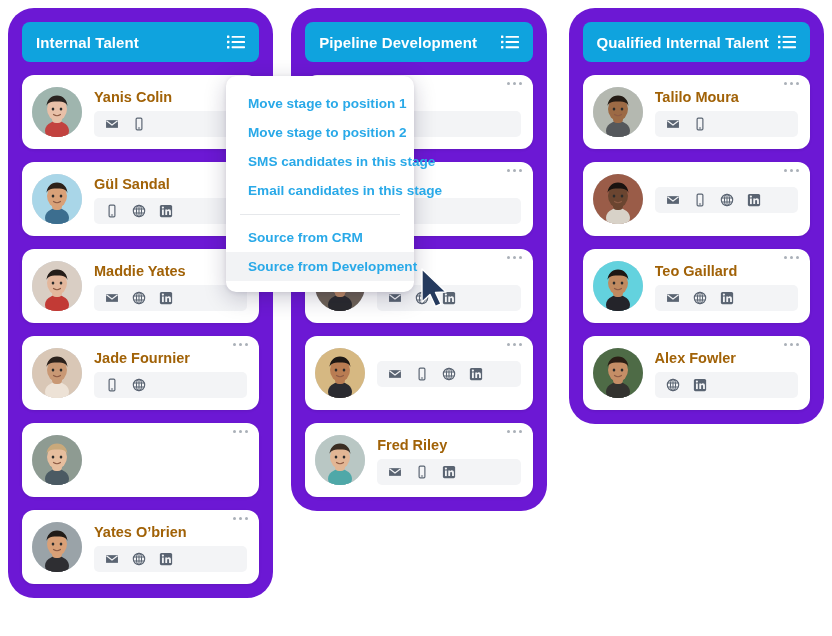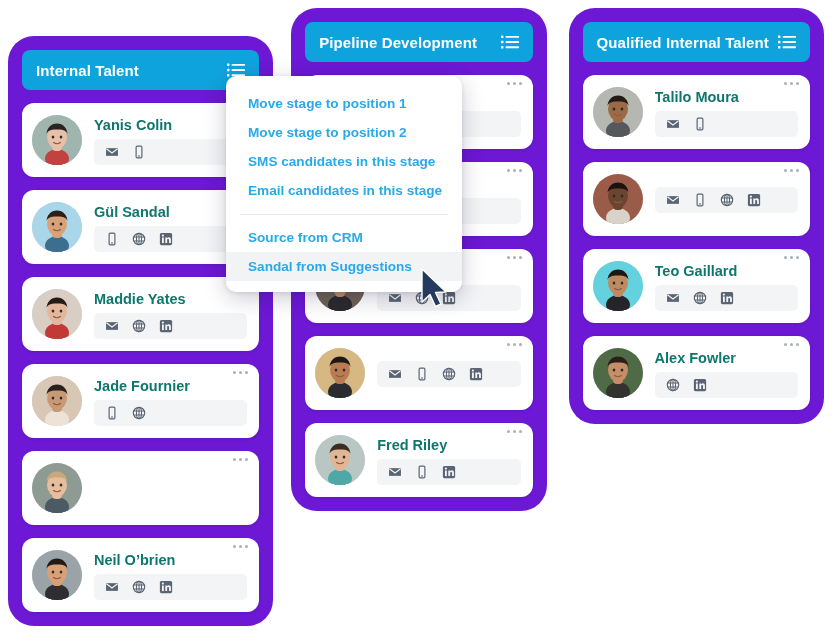--- a/index.html
+++ b/index.html
@@ -27,21 +27,21 @@
   
   .column {
     background: #6C18D4;
     border-radius: 26px;
     padding: 14px 14px 14px 14px;
     display: flex;
     flex-direction: column;
     gap: 13px;
     position: relative;
   }
-  .col-left   { width: 272px; margin-top: 28px; }
+  .col-left   { width: 272px; }
   .col-mid    { width: 262px; margin-left: 8px; }
   .col-right  { width: 262px; margin-left: 12px; }
 
   
   .col-header {
     background: #0FA3DE;
     border-radius: 8px;
     height: 40px;
     display: flex;
     align-items: center;
@@ -89,21 +89,21 @@
   .card-body {
     flex: 1 1 auto;
     min-width: 0;
     display: flex;
     flex-direction: column;
     gap: 5px;
     padding-top: 1px;
   }
 
   .card-name {
-    color: #0f766e;
+    color: #a16207;
     font-size: 14.5px;
     font-weight: 600;
     white-space: nowrap;
     overflow: hidden;
     text-overflow: ellipsis;
     line-height: 18px;
   }
 
   .icon-row {
     background: #F3F4F6;
@@ -127,21 +127,21 @@
     background: #aab0b8;
     border-radius: 50%;
     display: block;
   }
 
   
   .dropdown {
     position: absolute;
     left: 226px;
     top: 76px;
-    width: 236px;
+    width: 188px;
     background: #ffffff;
     border-radius: 10px;
     box-shadow: 0 6px 22px rgba(25,20,60,.22), 0 1px 4px rgba(25,20,60,.10);
     padding: 13px 0 11px 0;
     z-index: 40;
   }
   .menu-item {
     display: block;
     color: #29A9E8;
     font-size: 13.6px;
@@ -383,21 +383,21 @@
             <ellipse cx="25" cy="44" rx="12" ry="10" fill="#2E2E32"></ellipse>
             <rect x="20" y="26" width="10" height="10" rx="4" fill="#D9A077"></rect>
             <ellipse cx="25" cy="22" rx="10" ry="11.5" fill="#D9A077"></ellipse>
             <path d="M14.5 20c0-7 4.5-11.5 10.5-11.5S35.5 13 35.5 20c0-3.5-3-5.5-10.5-5.5S14.5 16.5 14.5 20z" fill="#211B17"></path>
             <ellipse cx="21" cy="22" rx="1.3" ry="1.6" fill="#2b2b2b"></ellipse>
             <ellipse cx="29" cy="22" rx="1.3" ry="1.6" fill="#2b2b2b"></ellipse>
             <path d="M21.5 27.5q3.5 2.5 7 0" fill="none" stroke="#8d5b45" stroke-width="1.2" stroke-linecap="round"></path>
           </svg>
         </div>
         <div class="card-body">
-          <div class="card-name">Neil O’brien</div>
+          <div class="card-name">Yates O’brien</div>
           <div class="icon-row">
             <span style="display: block;">
               <svg viewBox="0 0 16 16" class="ci">
                 <path d="M1.2 3.6h13.6v8.8H1.2z" fill="#5A6472"></path>
                 <path d="M1.6 4.2 8 9.1l6.4-4.9" fill="none" stroke="#F3F4F6" stroke-width="1.3"></path>
               </svg>
             </span>
             <span style="display: block;">
               <svg viewBox="0 0 16 16" class="ci">
                 <circle cx="8" cy="8" r="6.5" fill="none" stroke="#5A6472" stroke-width="1.3"></circle>
@@ -824,14 +824,14 @@
   </svg>
 </div>
 
 <div class="dropdown">
     <div class="menu-item">Move stage to position 1</div>
     <div class="menu-item">Move stage to position 2</div>
     <div class="menu-item">SMS candidates in this stage</div>
     <div class="menu-item">Email candidates in this stage</div>
     <div class="menu-sep"></div>
     <div class="menu-item">Source from CRM</div>
-    <div class="menu-item highlighted">Sandal from Suggestions</div>
+    <div class="menu-item highlighted">Source from Development</div>
   </div>
 
 </body></html>

